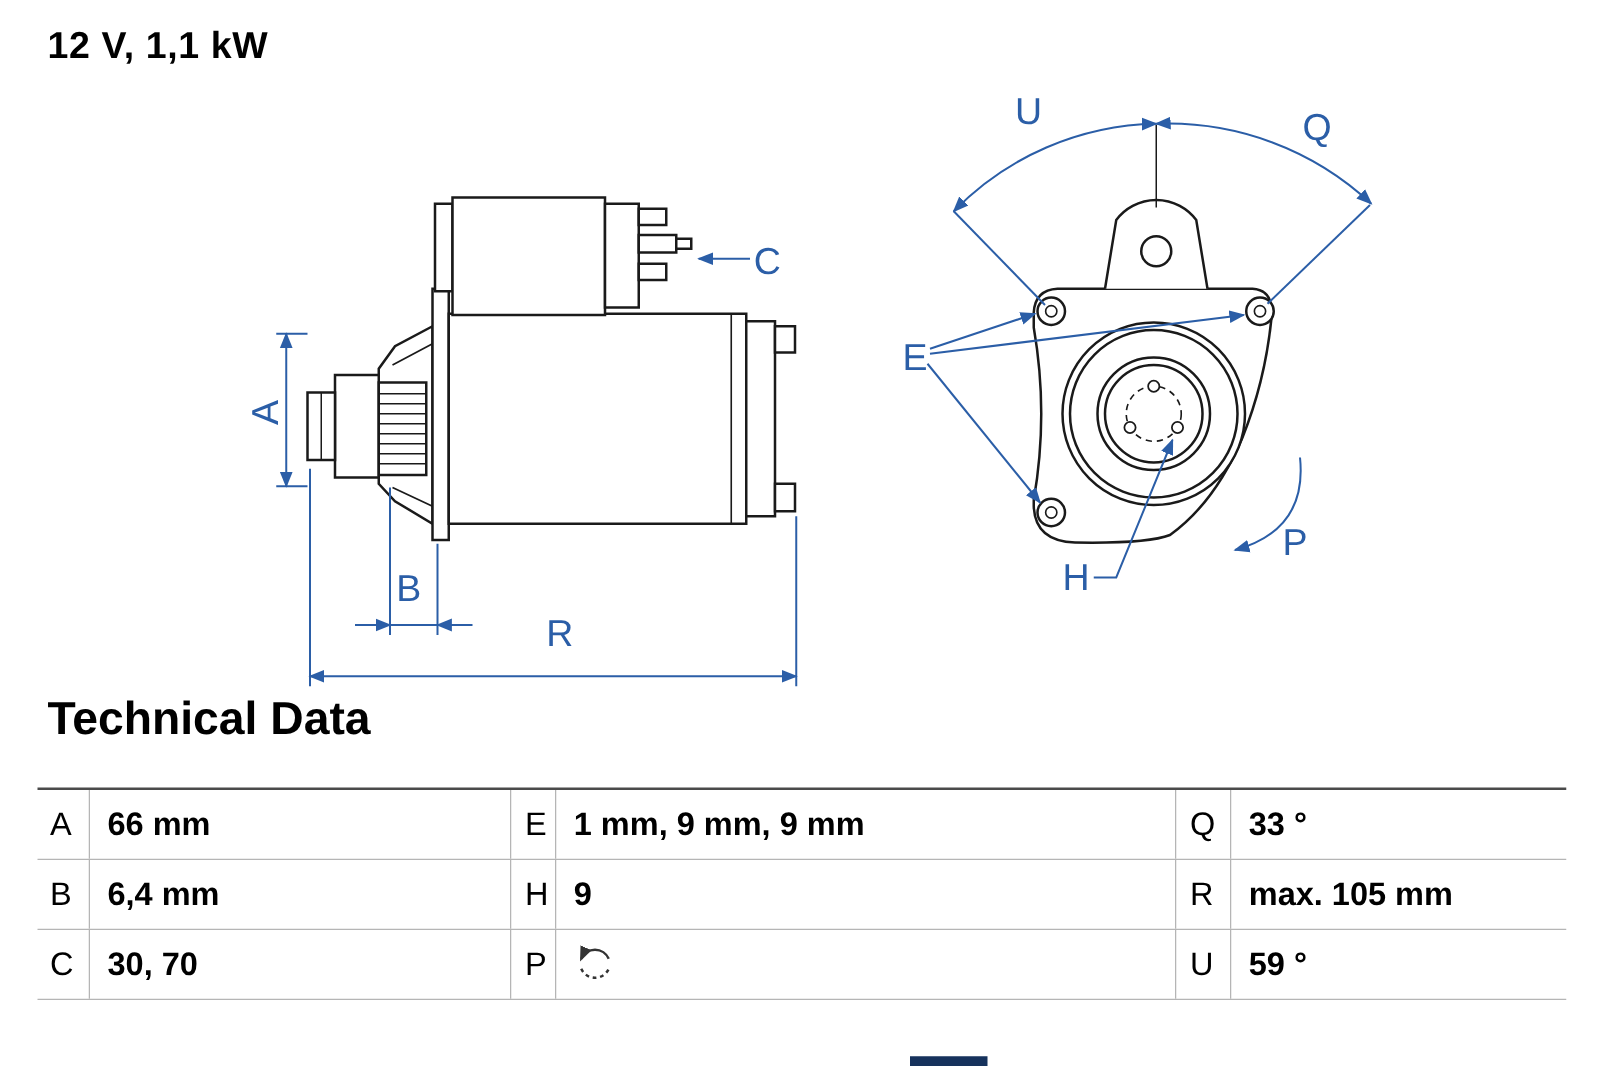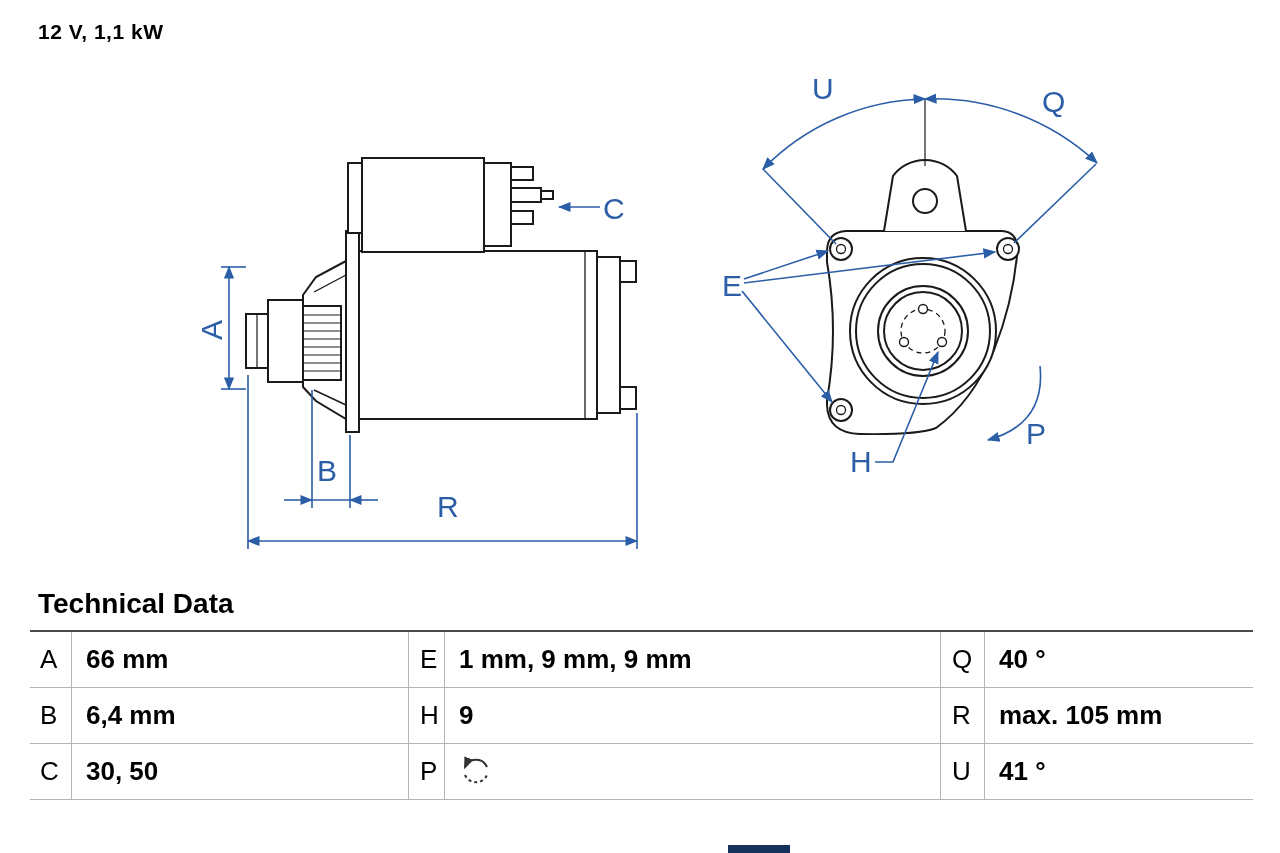--- a/index.html
+++ b/index.html
@@ -2,30 +2,30 @@
 <html><head>
 <meta charset="utf-8">
 <style>
   html,body{margin:0;padding:0;}
   body{
     width:1280px;height:853px;position:relative;background:#ffffff;
     font-family:"Liberation Sans", sans-serif;color:#000;overflow:hidden;
   }
   .title{
     position:absolute;left:38px;top:20px;
-    font-size:21px;font-weight:bold;letter-spacing:.5px;
+    font-size:30px;font-weight:bold;letter-spacing:.5px;
   }
   .drawing{position:absolute;left:0;top:0;width:1280px;height:580px;}
   svg text.dim{
     font-family:"Liberation Sans", sans-serif;
     font-size:30px;fill:#2b5ea7;
   }
   .tech-heading{
-    position:absolute;left:38px;top:588px;
-    font-size:28px;font-weight:bold;
+    position:absolute;left:38px;top:554px;
+    font-size:37px;font-weight:bold;
   }
   .table{
     position:absolute;left:30px;top:630px;width:1223px;
     border-top:2px solid #4a4a4a;
   }
   .trow{
     display:grid;
     grid-template-columns:42px 336px 37px 495px 45px 1fr;
     height:55px;align-items:center;
     border-bottom:1px solid #b5b5b5;
@@ -163,43 +163,43 @@
 
 <div class="tech-heading">Technical Data</div>
 
 <div class="table">
   <div class="trow">
     <div class="cell key">A</div>
     <div class="cell val">66 mm</div>
     <div class="cell key mid">E</div>
     <div class="cell val">1 mm, 9 mm, 9 mm</div>
     <div class="cell key mid">Q</div>
-    <div class="cell val">40 °</div>
+    <div class="cell val">33 °</div>
   </div>
   <div class="trow">
     <div class="cell key">B</div>
     <div class="cell val">6,4 mm</div>
     <div class="cell key mid">H</div>
     <div class="cell val">9</div>
     <div class="cell key mid">R</div>
     <div class="cell val">max. 105 mm</div>
   </div>
   <div class="trow">
     <div class="cell key">C</div>
-    <div class="cell val">30, 50</div>
+    <div class="cell val">30, 70</div>
     <div class="cell key mid">P</div>
     <div class="cell val">
       <svg width="34" height="34" viewBox="0 0 34 34">
         <defs>
           <marker id="abD" viewBox="0 0 10 10" refX="8" refY="5" markerWidth="6" markerHeight="6" orient="auto-start-reverse">
             <path d="M0,1 L10,5 L0,9 z" fill="#333333"></path>
           </marker>
         </defs>
         <path d="M28,12 A12,12 0 0 0 6,12" fill="none" stroke="#333333" stroke-width="2" marker-end="url(#abD)"></path>
         <path d="M6,20 A12,12 0 0 0 28,20" fill="none" stroke="#333333" stroke-width="2" stroke-dasharray="3,3"></path>
       </svg>
     </div>
     <div class="cell key mid">U</div>
-    <div class="cell val">41 °</div>
+    <div class="cell val">59 °</div>
   </div>
 </div>
 
 <div class="footer-mark"></div>
 
 </body></html>

